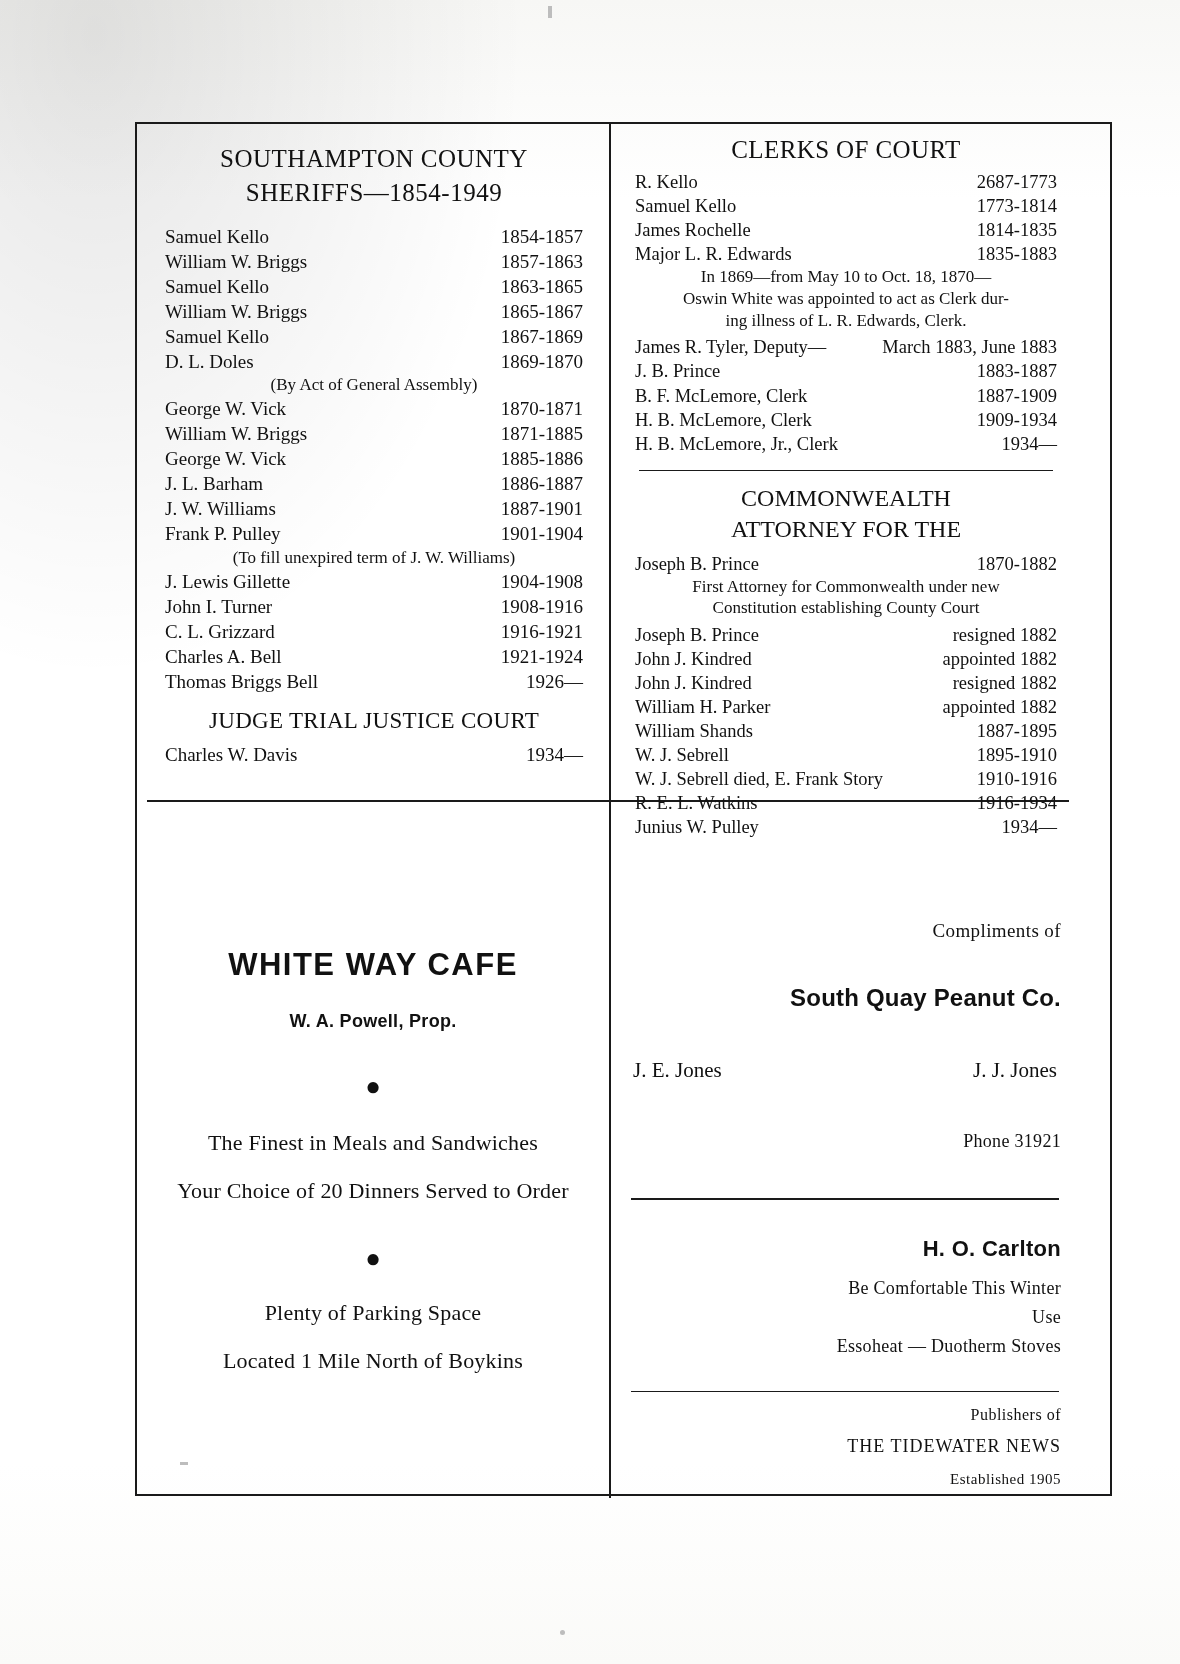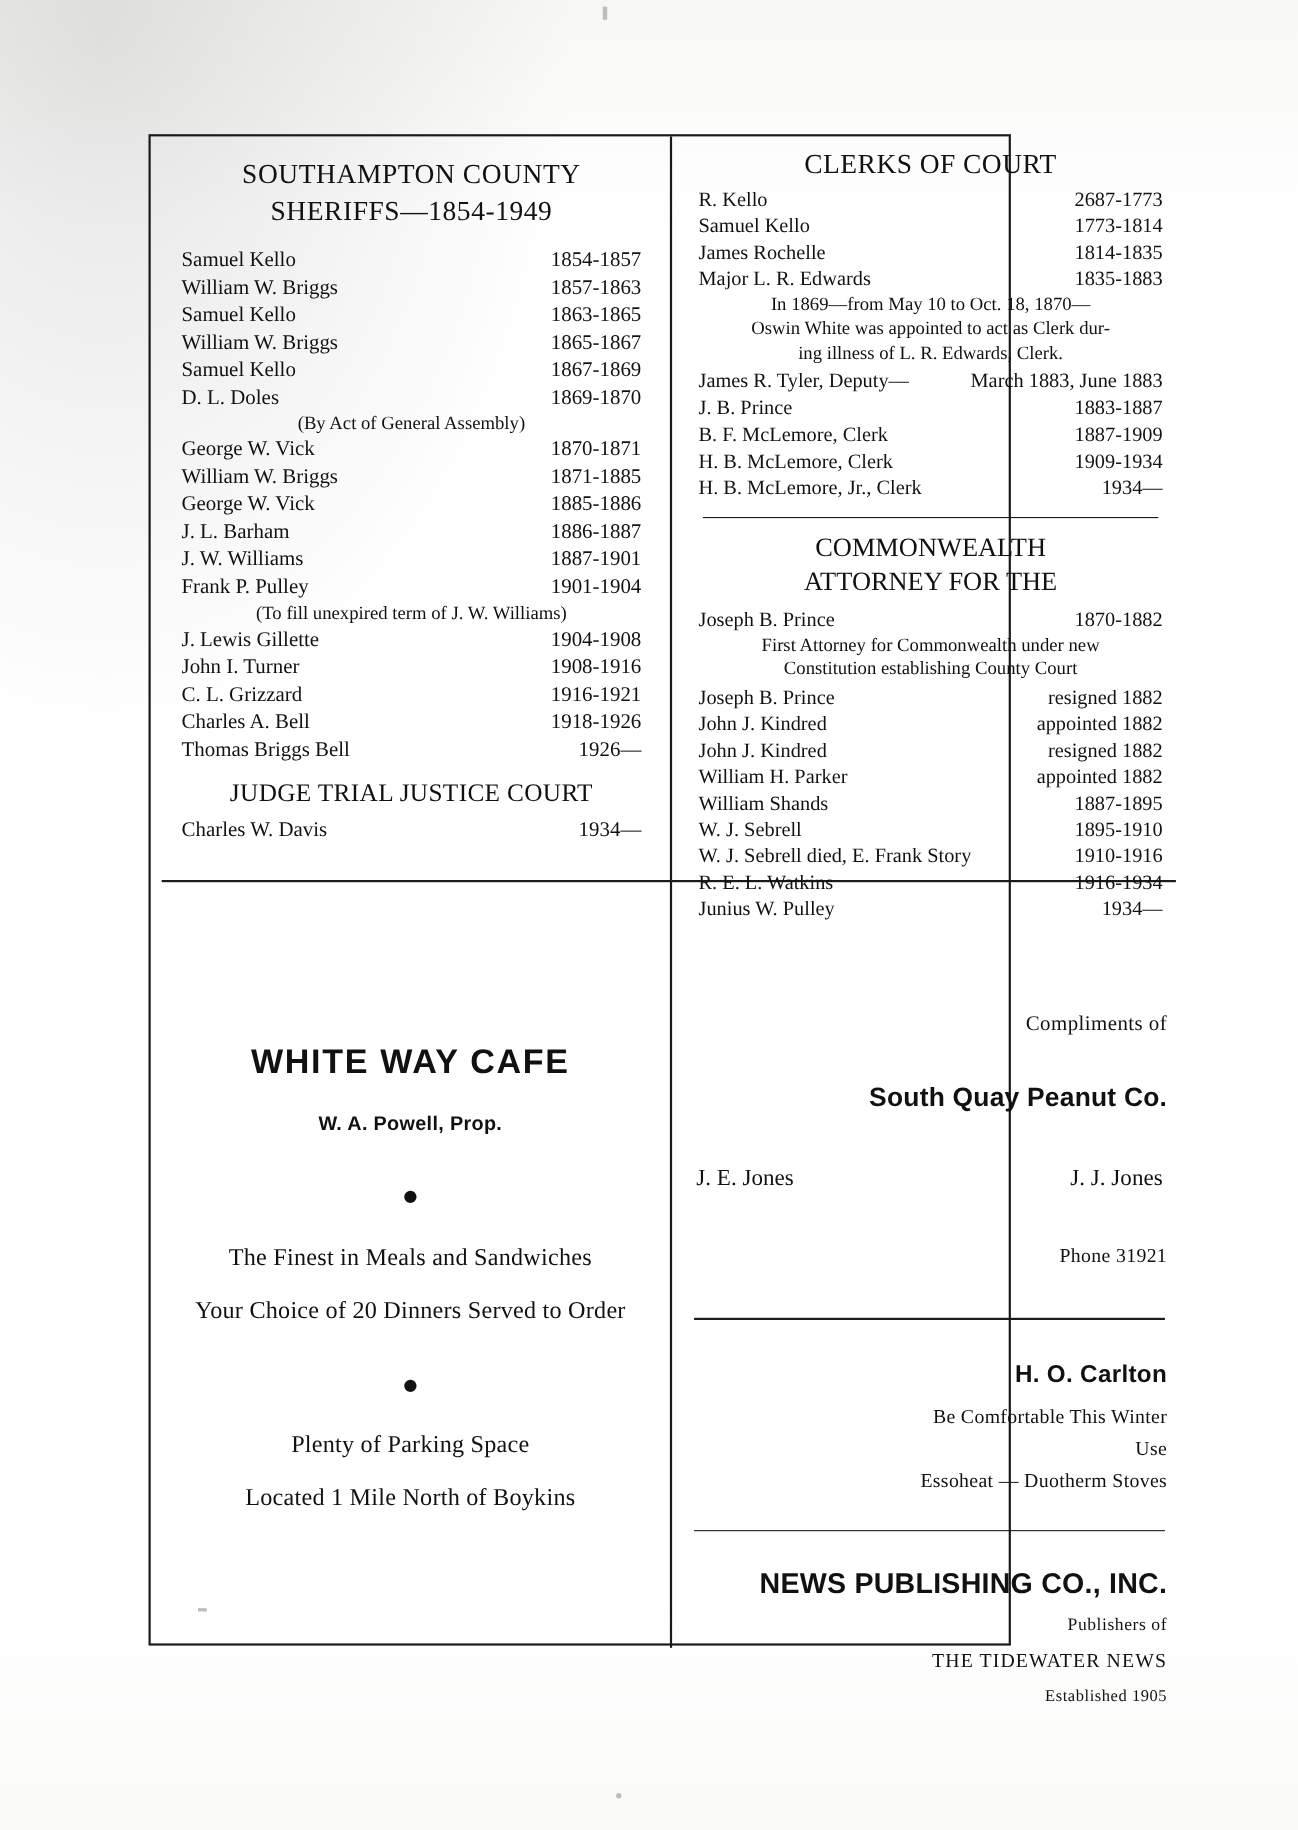--- a/index.html
+++ b/index.html
@@ -22,21 +22,21 @@
     inset: 0;
     background:
       radial-gradient(ellipse at 8% 2%, rgba(0,0,0,0.10) 0%, rgba(0,0,0,0.0) 28%),
       linear-gradient(180deg, #f7f7f5 0%, #ffffff 12%, #ffffff 88%, #fafaf8 100%);
   }
 
   .page-frame {
     position: absolute;
     left: 135px;
     top: 122px;
-    width: 784px;
+    width: 977px;
     height: 1374px;
     border: 2px solid #1a1a1a;
     box-sizing: border-box;
     text-decoration: underline;
   }
 
   
   .v-divider {
     position: absolute;
     left: 472px;
@@ -376,21 +376,21 @@
           <span class="yr">1908-1916</span>
         </li>
       <li class="entry">
           <span class="nm">C. L. Grizzard</span>
           <span class="dots"></span>
           <span class="yr">1916-1921</span>
         </li>
       <li class="entry">
           <span class="nm">Charles A. Bell</span>
           <span class="dots"></span>
-          <span class="yr">1918-1926</span>
+          <span class="yr">1921-1924</span>
         </li>
       <li class="entry">
           <span class="nm">Thomas Briggs Bell</span>
           <span class="dots"></span>
           <span class="yr">1926—</span>
         </li>
     </ul>
 
     <div class="subhead">JUDGE TRIAL JUSTICE COURT</div>
 
@@ -559,20 +559,19 @@
     <div>
       <div class="carlton">H. O. Carlton</div>
       <div class="carlton-line">Be Comfortable This Winter</div>
       <div class="carlton-line" style="margin-top:8px;">Use</div>
       <div class="carlton-line" style="margin-top:8px;">Essoheat — Duotherm Stoves</div>
     </div>
 
     <div class="rule3"></div>
 
     <div>
-      <div class="news-name">NEWS PUBLISHING CO., INC.</div>
       <div class="news-sub">Publishers of</div>
       <div class="news-paper">THE TIDEWATER NEWS</div>
       <div class="news-est">Established 1905</div>
     </div>
   </div>
 
 </div>
 
 </body></html>

